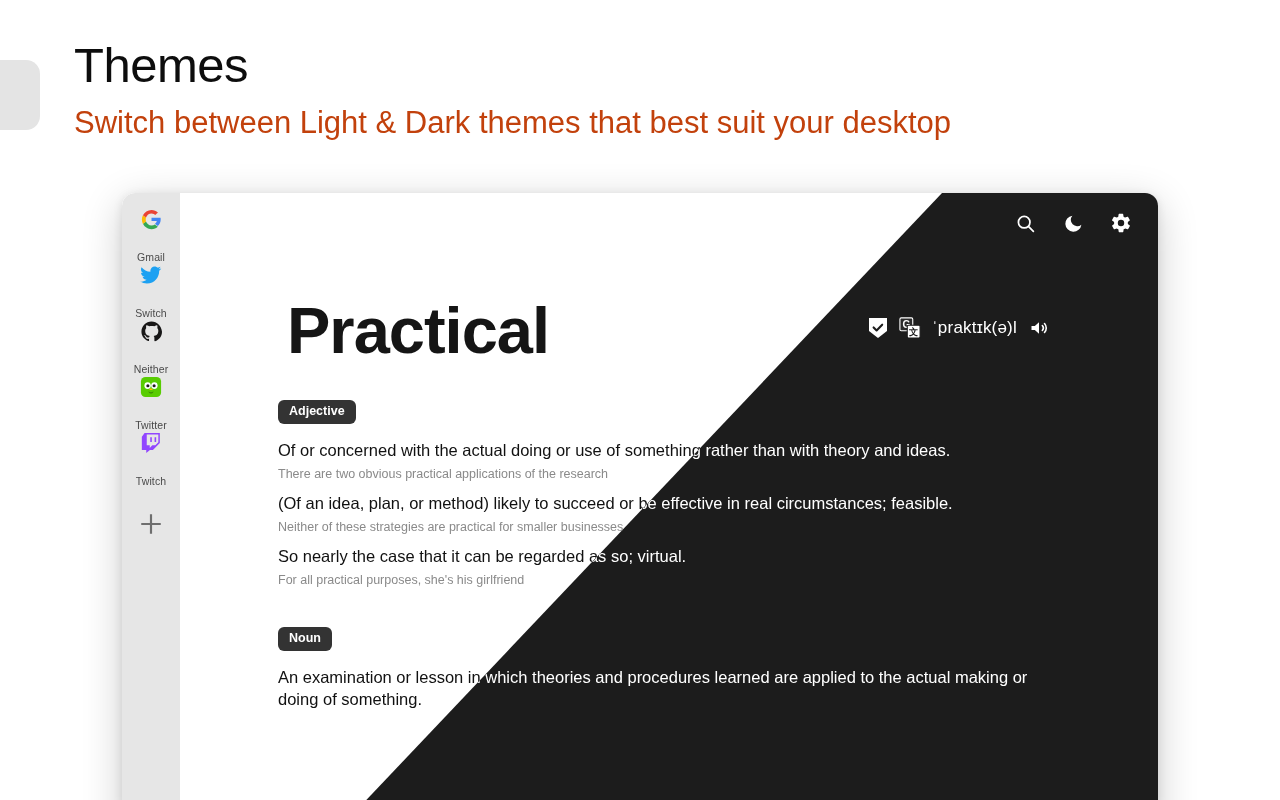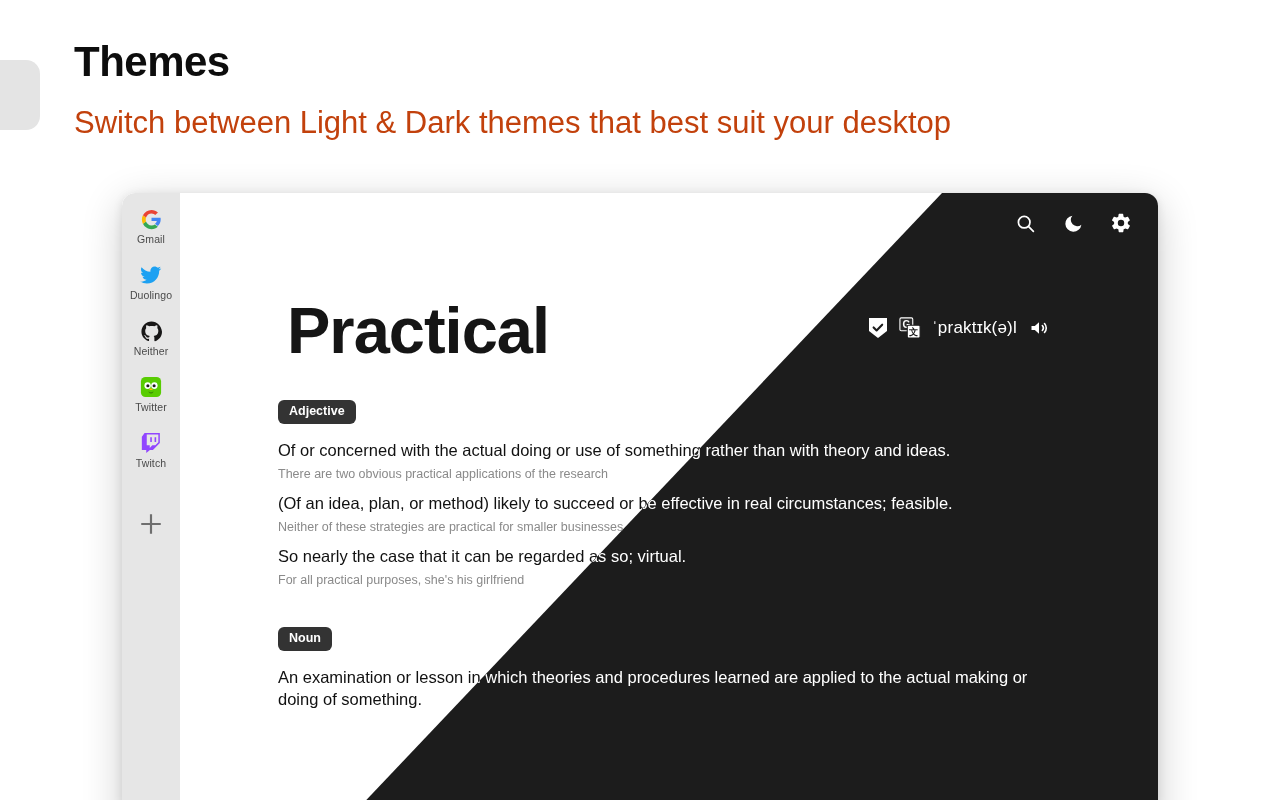--- a/index.html
+++ b/index.html
@@ -28,22 +28,22 @@
     width: 66px;
     height: 70px;
     background: #e4e4e4;
     border-radius: 14px;
   }
 
   .page-title {
     position: absolute;
     left: 74px;
     top: 40px;
-    font-size: 42px;
-    font-weight: 700;
+    font-size: 49px;
+    font-weight: 400;
     letter-spacing: -0.5px;
     color: #0d0d0d;
     line-height: 1.05;
     white-space: nowrap;
   }
 
   .page-subtitle {
     position: absolute;
     left: 74px;
     top: 103px;
@@ -81,21 +81,21 @@
     flex-direction: column;
     align-items: center;
   }
 
   .sb-item {
     width: 58px;
     height: 55px;
     display: flex;
     flex-direction: column;
     align-items: center;
-    justify-content: flex-start;
+    justify-content: space-between;
     margin-bottom: 1px;
     cursor: pointer;
   }
 
   .sb-icon {
     width: 24px;
     height: 24px;
     display: flex;
     align-items: center;
     justify-content: center;
@@ -259,21 +259,21 @@
         </span>
         <span class="sb-label">Gmail</span>
       </div>
 
       <div class="sb-item">
         <span class="sb-icon">
           <svg width="22" height="22" viewBox="0 0 24 24">
             <path fill="#1DA1F2" d="M23 4.9c-.8.4-1.7.6-2.6.8 1-.6 1.7-1.5 2-2.6-.9.5-1.9.9-3 1.1-.9-.9-2.1-1.5-3.4-1.5-2.6 0-4.7 2.1-4.7 4.7 0 .4 0 .7.1 1.1C7.5 8.3 4 6.4 1.7 3.5c-.4.7-.6 1.5-.6 2.4 0 1.6.8 3 2.1 3.9-.8 0-1.5-.2-2.1-.6v.1c0 2.3 1.6 4.2 3.8 4.6-.4.1-.8.2-1.2.2-.3 0-.6 0-.9-.1.6 1.9 2.3 3.2 4.4 3.3-1.6 1.3-3.6 2-5.8 2-.4 0-.8 0-1.1-.1 2.1 1.3 4.6 2.1 7.2 2.1 8.7 0 13.4-7.2 13.4-13.4v-.6c.9-.7 1.7-1.5 2.3-2.4z"></path>
           </svg>
         </span>
-        <span class="sb-label">Duolingo</span>
+        <span class="sb-label">Switch</span>
       </div>
 
       <div class="sb-item">
         <span class="sb-icon">
           <svg width="21" height="21" viewBox="0 0 24 24">
             <path fill="#181717" d="M12 .5C5.7.5.5 5.7.5 12c0 5.1 3.3 9.4 7.9 10.9.6.1.8-.2.8-.6v-2c-3.2.7-3.9-1.5-3.9-1.5-.5-1.3-1.3-1.7-1.3-1.7-1.1-.7.1-.7.1-.7 1.2.1 1.8 1.2 1.8 1.2 1 1.8 2.7 1.3 3.4 1 .1-.8.4-1.3.8-1.6-2.6-.3-5.3-1.3-5.3-5.8 0-1.3.5-2.3 1.2-3.2-.1-.3-.5-1.5.1-3.1 0 0 1-.3 3.3 1.2.9-.3 1.9-.4 2.9-.4s2 .1 2.9.4c2.3-1.5 3.3-1.2 3.3-1.2.6 1.6.2 2.8.1 3.1.8.8 1.2 1.9 1.2 3.2 0 4.5-2.7 5.5-5.3 5.8.4.4.8 1.1.8 2.2v3.3c0 .3.2.7.8.6 4.6-1.5 7.9-5.8 7.9-10.9C23.5 5.7 18.3.5 12 .5z"></path>
           </svg>
         </span>
         <span class="sb-label">Neither</span>
       </div>

